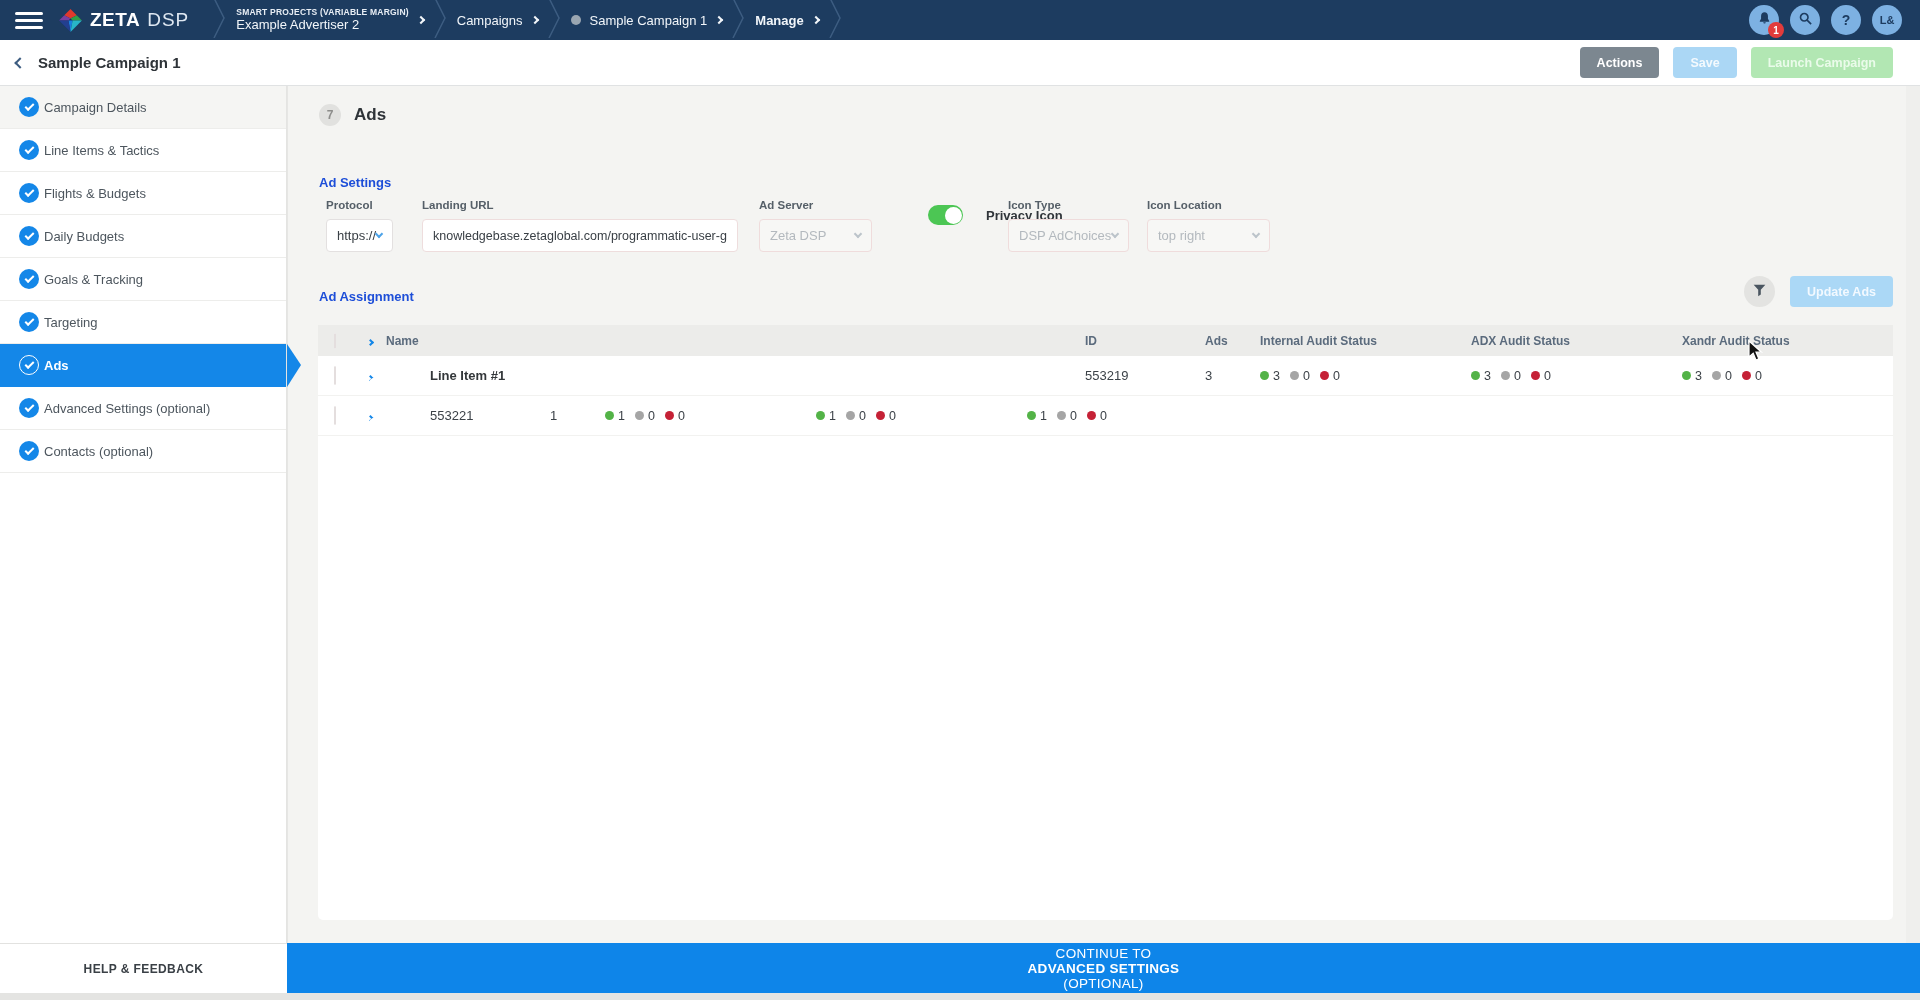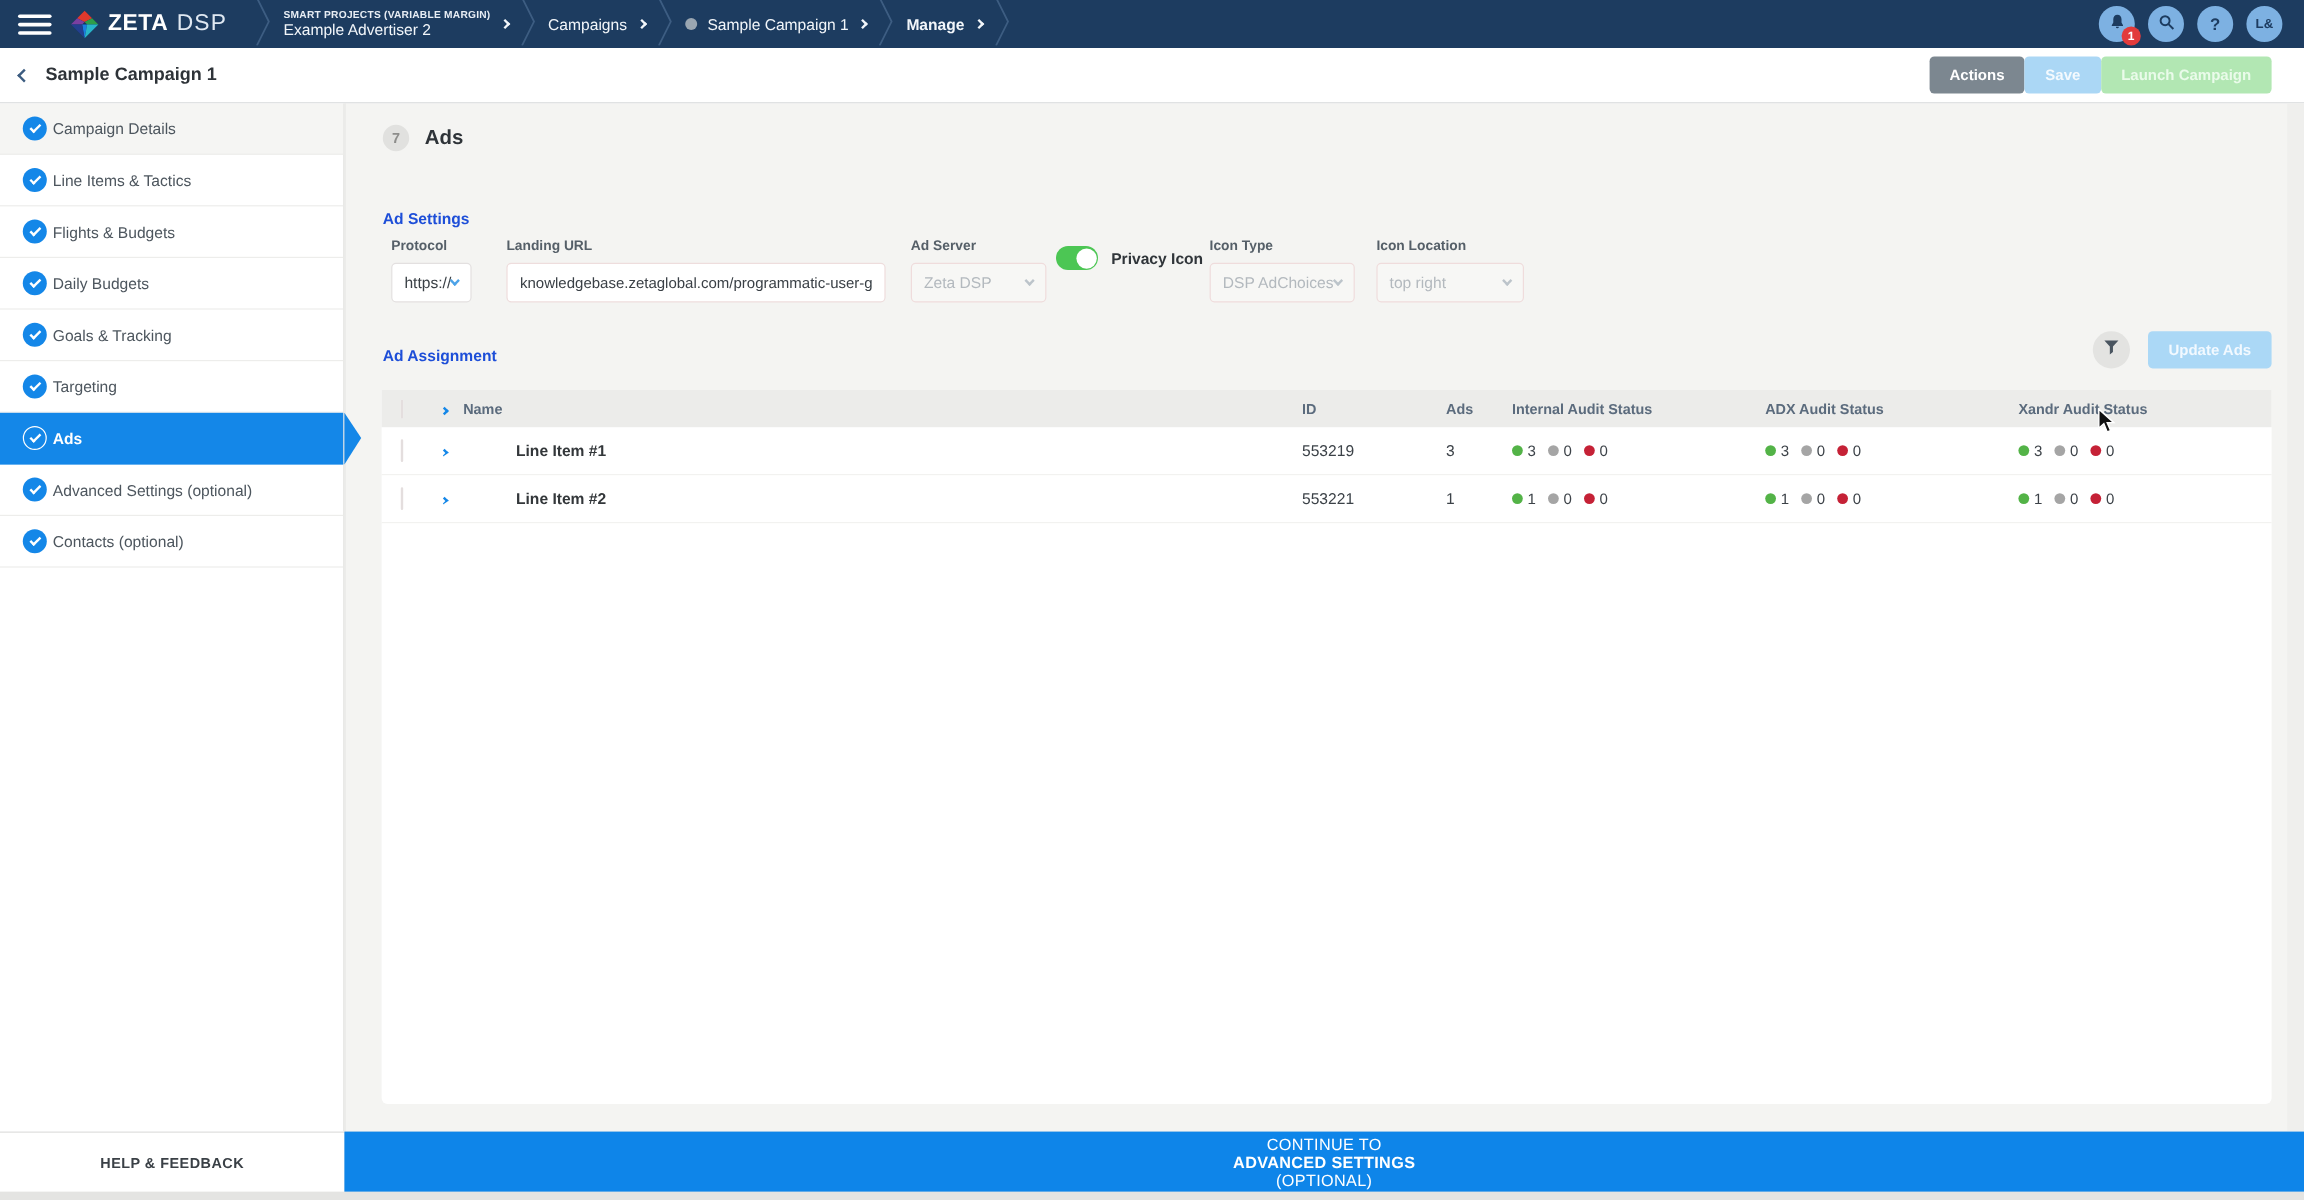--- a/index.html
+++ b/index.html
@@ -27,21 +27,21 @@
   .topbar-right { margin-left:auto; display:flex; align-items:center; gap:11px; padding-right:18px; }
   .circle-btn { width:30px; height:30px; border-radius:50%; background:#7db1e2; color:#1d3c60; display:flex; align-items:center; justify-content:center; font-weight:bold; font-size:14px; position:relative; cursor:pointer; }
   .badge { position:absolute; right:-5px; bottom:-3px; min-width:16px; height:16px; border-radius:50%; background:#e23b3b; color:#fff; font-size:10px; font-weight:bold; display:flex; align-items:center; justify-content:center; }
   .avatar-txt { font-size:11px; }
 
   
   .subheader { position:absolute; top:40px; left:0; width:1920px; height:46px; background:#fff; border-bottom:1px solid #e0e2e3; display:flex; align-items:center; z-index:20; }
   .back-btn { margin:0 14px 0 16px; color:#3c5c80; cursor:pointer; display:flex; align-items:center; }
   .back-btn .chev { width:8px; height:8px; }
   .page-h-title { font-size:15px; font-weight:bold; color:#2e3338; }
-  .subheader-actions { margin-left:auto; display:flex; padding-right:27px; }
+  .subheader-actions { margin-left:auto; display:flex; gap:14px; padding-right:27px; }
   .btn { border:none; border-radius:4px; height:31px; padding:0 17px; font-size:12.5px; font-weight:bold; color:#fff; cursor:pointer; }
   .btn-actions { background:#7c8790; }
   .btn-save { background:#abd7f5; color:#f4fafe; cursor:default; }
   .btn-launch { background:#b2e7b3; color:#eafbea; cursor:default; }
 
   
   .sidebar { position:absolute; top:86px; left:0; width:287px; bottom:57px; background:#fff; border-right:1px solid #e4e4e2; z-index:10; }
   .side-item { height:43px; display:flex; align-items:center; gap:5px; padding-left:19px; border-bottom:1px solid #ededeb; font-size:13px; color:#4d565e; cursor:pointer; position:relative; }
   .side-item.first { background:#f5f5f3; }
   .check-circle { width:20px; height:20px; border-radius:50%; background:#1487e8; flex:none; display:flex; align-items:center; justify-content:center; }
@@ -63,21 +63,21 @@
   .selectbox, .textinput { height:33px; background:#fff; border:1px solid #e3e0e0; border-radius:4px; display:flex; align-items:center; padding:0 10px; font-size:13px; color:#3a4046; }
   .selectbox { justify-content:space-between; cursor:pointer; }
   .selectbox .chev.down { border-color:#4da3e8; }
   .selectbox.disabled { background:#f7f7f5; border-color:#efdcdc; color:#b3b9be; cursor:default; }
   .selectbox.disabled .chev.down { border-color:#bcc4ca; }
   .textinput { width:100%; border-color:#eedddd; }
   .textinput input { border:none; outline:none; width:100%; font-size:12.5px; color:#3a4046; background:transparent; }
 
   .toggle { width:35px; height:20px; border-radius:10px; background:#4cc654; position:relative; flex:none; cursor:pointer; }
   .toggle .knob { position:absolute; top:1.5px; right:1.5px; width:17px; height:17px; border-radius:50%; background:#fff; }
-  .privacy-wrap { position:absolute; top:119px; left:592px; display:flex; align-items:center; gap:11px; }
+  .privacy-wrap { position:absolute; top:119px; left:640px; display:flex; align-items:center; gap:23px; }
   .privacy-label { font-size:13px; font-weight:bold; color:#30353a; }
 
   .ad-assign-title { position:absolute; top:203px; left:31px; }
   .filter-btn { position:absolute; top:190px; left:1456px; width:31px; height:31px; border-radius:50%; background:#e3e3e1; display:flex; align-items:center; justify-content:center; cursor:pointer; }
   .update-btn { position:absolute; top:190px; left:1502px; width:103px; background:#abd8f6; color:#f2f9ff; cursor:default; }
 
   
   .table-card { position:absolute; top:239px; left:30px; width:1575px; height:595px; background:#fff; border-radius:0 0 5px 5px; }
   .t-row { display:flex; align-items:center; padding-left:16px; }
   .t-header { height:31px; background:#ececea; font-size:12px; color:#5b6b7d; font-weight:bold; }
@@ -394,21 +394,20 @@
             <span class="dot r"></span>
             <span>0</span>
           </span>
       </span>
     </div>
 
     <div class="t-row t-body-row">
       <span class="col-check"><span class="checkbox"></span></span>
       <span class="col-expand"><span class="chev"></span></span>
       <span class="col-toggle"><span class="toggle"><span class="knob"></span></span></span>
-      <span class="col-name">Line Item #2</span>
       <span class="col-id">553221</span>
       <span class="col-ads">1</span>
       <span class="col-status">
         <span class="dotgrp">
             <span class="dot g"></span>
             <span>1</span>
           </span>
         <span class="dotgrp">
             <span class="dot n"></span>
             <span>0</span>

